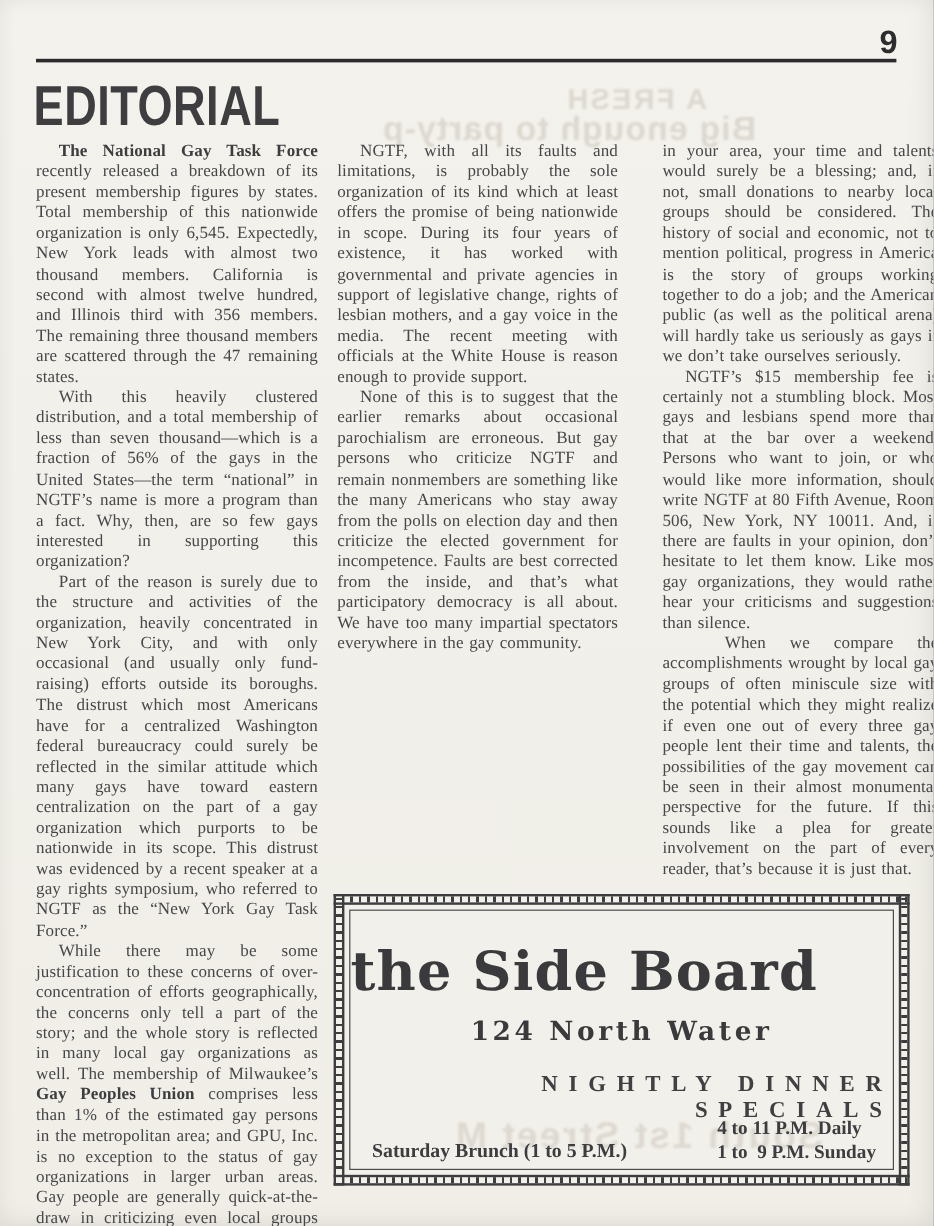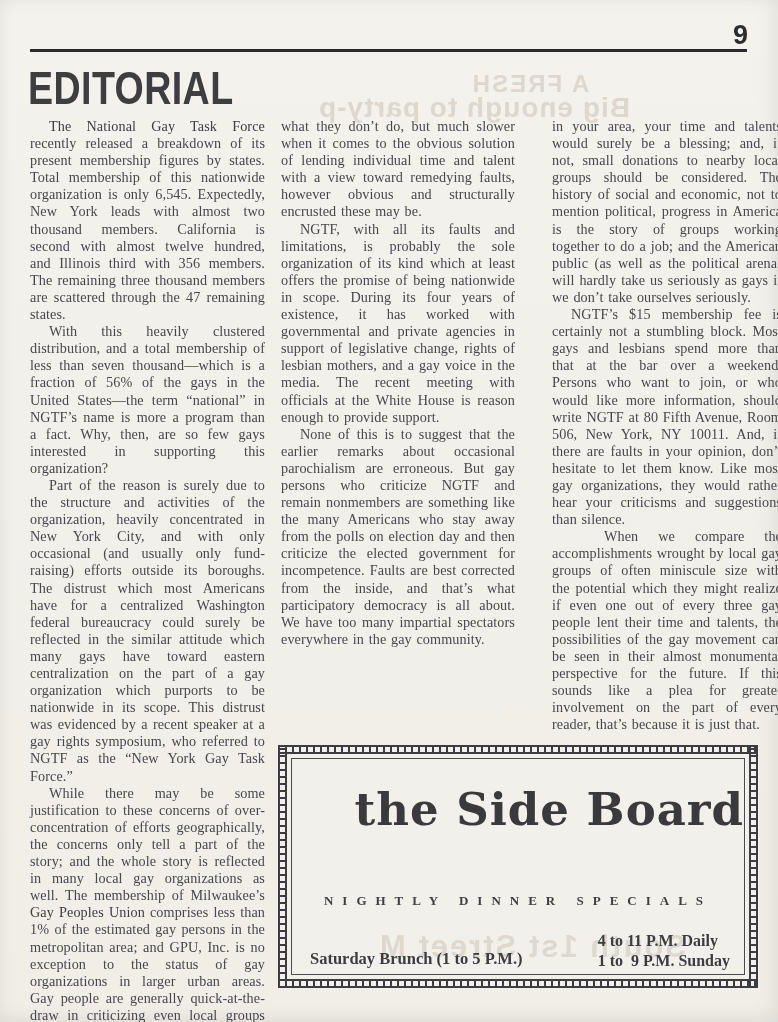--- a/index.html
+++ b/index.html
@@ -43,21 +43,21 @@
     position:absolute; top:118px; width:235px;
     font-size:14.2px; line-height:17.1px; text-align:justify;
     word-spacing:1px; letter-spacing:0.1px;
   }
   .col-1 { left:30px; }
   .col-2 { left:281px; width:234px; }
   .col-3 { left:552px; width:230px; }
   .col p { margin:0; text-indent:19px; }
   .col p.ni { text-indent:0; }
   .col p.wi { text-indent:52px; }
-  .col .b { font-weight:normal; color:#3d3d40;margin-top:24px; }
+  .col .b { font-weight:bold; color:#3d3d40;margin-top:24px; }
 
   
   .ad-frame {
     position:absolute; left:278px; top:745px; width:480px; height:243px;
     background:#f2f0ea;
   }
   .chain { position:absolute; }
   .chain.h {
     left:0; right:0; height:9px;
     border-top:2px solid #3d3d3f; border-bottom:2px solid #3d3d3f;
@@ -73,32 +73,32 @@
   .ad-inner {
     position:absolute; left:13px; right:13px; top:13px; bottom:13px;
     border:1.5px solid #4b4b4d;
   }
   .ghost-3 {
     left:20px; top:170px; width:440px; font-size:31px; letter-spacing:2px; text-align:center;
     color:#ddd9d1;
   }
   .ad-content { position:absolute; inset:0; }
   .ad-name {
-    position:absolute; top:24px; left:0; right:0; text-align:right;
+    position:absolute; top:24px; left:0; right:0; text-align:left;
     font-family:"DejaVu Serif", serif; font-weight:bold;
     font-size:45px; color:#3a3a3c; letter-spacing:1px;
   }
   .ad-address {
     position:absolute; top:88px; left:0; right:0; text-align:center;
     font-family:"DejaVu Serif", serif; font-weight:bold;
     font-size:22px; color:#3a3a3c; letter-spacing:3px;
   }
   .ad-tagline {
-    position:absolute; top:134px; left:0; right:0; text-align:center;
-    font-size:13px; font-weight:bold; color:#404043; letter-spacing:9px;
+    position:absolute; top:134px; left:0; right:0; text-align:right;
+    font-size:19px; font-weight:bold; color:#404043; letter-spacing:9px;
   }
   .ad-bottom {
     position:absolute; left:18px; right:14px; top:172px;
     display:flex; justify-content:space-between; align-items:flex-end;
   }
   .ad-brunch { font-size:16.5px; font-weight:bold; color:#3d3d40; padding-bottom:2px; }
   .ad-hours { font-size:16px; font-weight:bold; color:#3d3d40; line-height:20px; text-align:left; }
   .ad-hours div { white-space:pre; }
 </style>
 </head>
@@ -113,39 +113,39 @@
   <div class="head-rule"></div>
   <div class="section-title">EDITORIAL</div>
 
   <div class="col col-1">
       <p><span class="b">The National Gay Task Force</span><span> recently released a breakdown of its present membership figures by states. Total membership of this nationwide organization is only 6,545. Expectedly, New York leads with almost two thousand members. California is second with almost twelve hundred, and Illinois third with 356 members. The remaining three thousand members are scattered through the 47 remaining states.</span></p>
       <p><span>With this heavily clustered distribution, and a total membership of less than seven thousand—which is a fraction of 56% of the gays in the United States—the term “national” in NGTF’s name is more a program than a fact.  Why, then, are so few gays interested in supporting this organization?</span></p>
       <p><span>Part of the reason is surely due to the structure and activities of the organization, heavily concentrated in New York City, and with only occasional (and usually only fund-raising) efforts outside its boroughs. The distrust which most Americans have for a centralized Washington federal bureaucracy could surely be reflected in the similar attitude which many gays have toward eastern centralization on the part of a gay organization which purports to be nationwide in its scope.  This distrust was evidenced by a recent speaker at a gay rights symposium, who referred to NGTF as the “New York Gay Task Force.”</span></p>
       <p><span>While there may be some justification to these concerns of over-concentration of efforts geographically, the concerns only tell a part of the story; and the whole story is reflected in many local gay organizations as well.  The membership of Milwaukee’s </span><span class="b">Gay Peoples Union</span><span> comprises less than 1% of the estimated gay persons in the metropolitan area; and GPU, Inc. is no exception to the status of gay organizations in larger urban areas. Gay people are generally quick-at-the-draw in criticizing even local groups for</span></p>
     </div>
   <div class="col col-2">
-      <p class="ni"><span>what they don’t do, but much slower when it comes to the obvious solution of lending individual time and talent with a view toward remedying faults, however obvious and structurally encrusted these may be.</span></p>
       <p><span>NGTF, with all its faults and limitations, is probably the sole organization of its kind which at least offers the promise of being nationwide in scope.  During its four years of existence, it has worked with governmental and private agencies in support of legislative change, rights of lesbian mothers, and a gay voice in the media.  The recent meeting with officials at the White House is reason enough to provide support.</span></p>
       <p><span>None of this is to suggest that the earlier remarks about occasional parochialism are erroneous.  But gay persons who criticize NGTF and remain nonmembers are something like the many Americans who stay away from the polls on election day and then criticize the elected government for incompetence.  Faults are best corrected from the inside, and that’s what participatory democracy is all about.  We have too many impartial spectators everywhere in the gay community.</span></p>
     </div>
   <div class="col col-3">
       <p class="ni"><span>in your area, your time and talents would surely be a blessing; and, if not, small donations to nearby local groups should be considered.  The history of social and economic, not to mention political, progress in America is the story of groups working together to do a job; and the American public (as well as the political arena) will hardly take us seriously as gays if we don’t take ourselves seriously.</span></p>
       <p><span>NGTF’s $15 membership fee is certainly not a stumbling block. Most gays and lesbians spend more than that at the bar over a weekend. Persons who want to join, or who would like more information, should write NGTF at 80 Fifth Avenue, Room 506, New York, NY 10011. And, if there are faults in your opinion, don’t hesitate to let them know. Like most gay organizations, they would rather hear your criticisms and suggestions than silence.</span></p>
       <p class="wi"><span>When we compare the accomplishments wrought by local gay groups of often miniscule size with the potential which they might realize if even one out of every three gay people lent their time and talents, the possibilities of the gay movement can be seen in their almost monumental perspective for the future.  If this sounds like a plea for greater involvement on the part of every reader, that’s because it is just that.</span></p>
     </div>
 
   <div class="ad-frame">
     <div class="chain h t"></div>
     <div class="chain h b"></div>
     <div class="chain v l"></div>
     <div class="chain v r"></div>
     <div class="ad-inner">
       <div class="ghost ghost-3">South 1st Street  M</div>
       <div class="ad-content">
         <div class="ad-name">the Side Board</div>
+        <div class="ad-address">124 North Water</div>
         <div class="ad-tagline">NIGHTLY DINNER SPECIALS</div>
         <div class="ad-bottom">
           <div class="ad-brunch">Saturday Brunch (1 to 5 P.M.)</div>
           <div class="ad-hours">
             <div>4 to 11 P.M. Daily</div>
             <div>1 to  9 P.M. Sunday</div>
           </div>
         </div>
       </div>
     </div>

